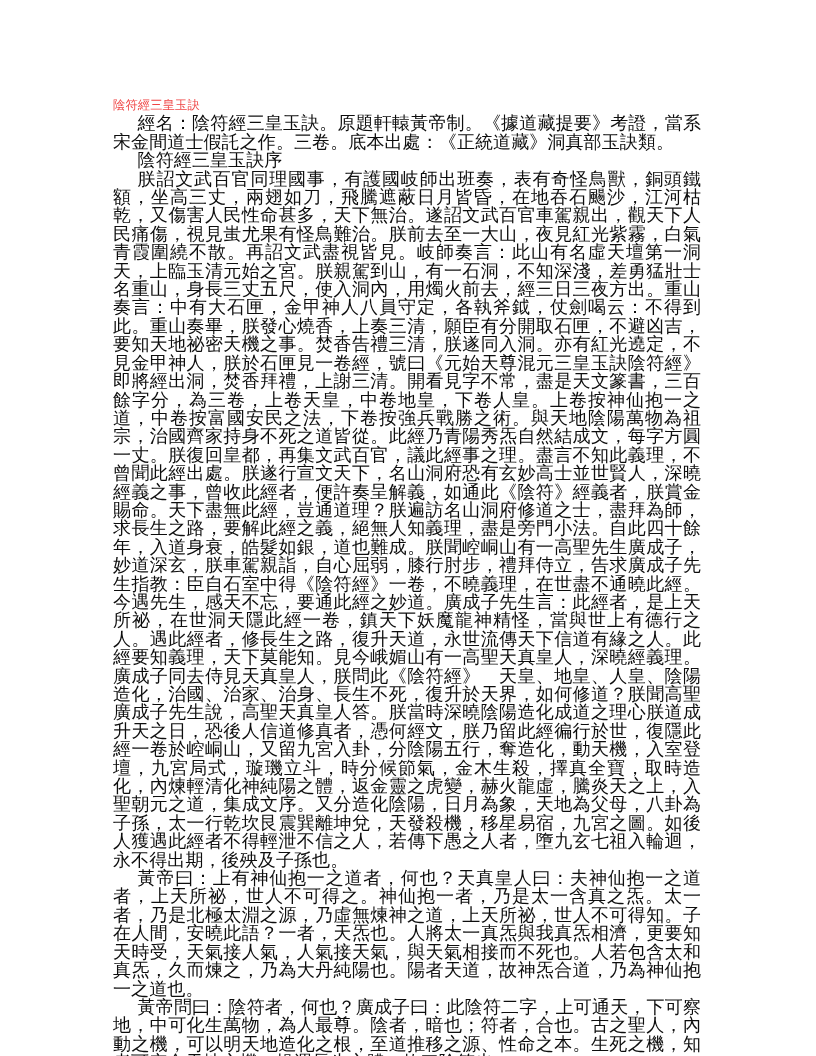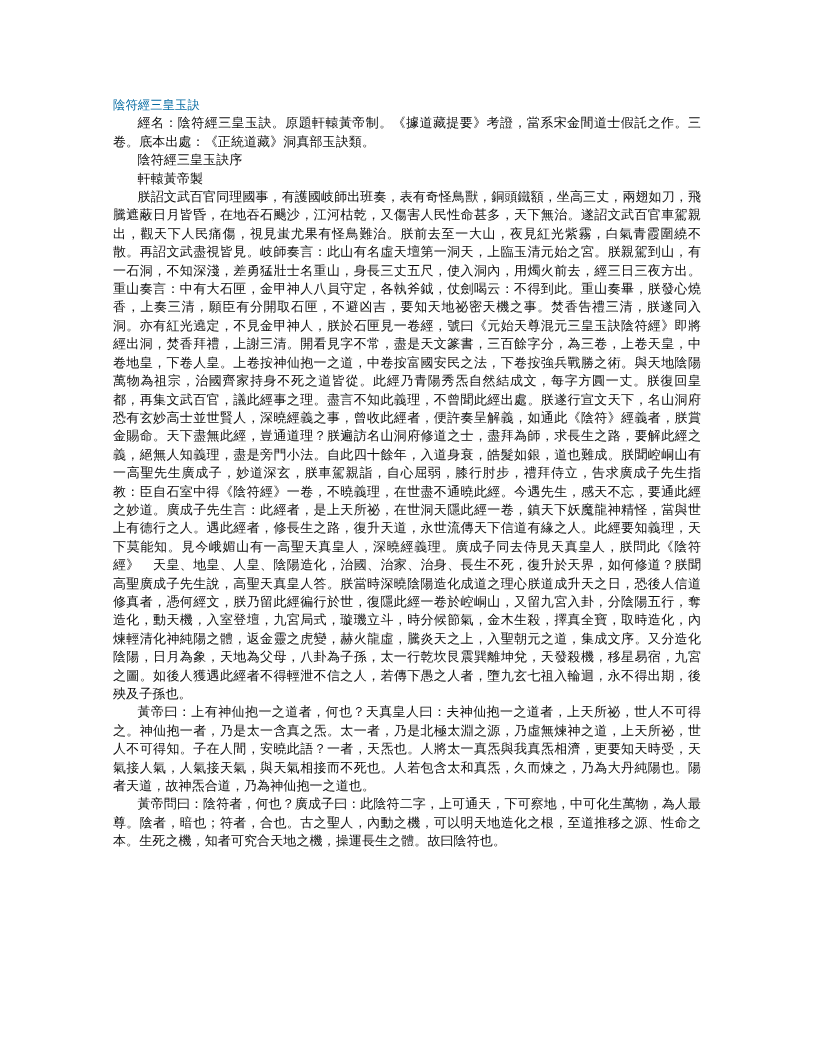--- a/index.html
+++ b/index.html
@@ -27,29 +27,29 @@
   .text-column {
     position: absolute;
     left: 113px;
     top: 96px;
     width: 588px;
   }
 
   .doc-title {
     font-size: 12.3px;
     line-height: 18.4px;
-    color: #0369a1;
+    color: #ef4444;
     text-align: left;
     letter-spacing: 0.1px;
     white-space: pre-wrap;
     word-break: break-all;
   }
 
   .para {
-    font-size: 13px;
+    font-size: 18px;
     line-height: 18.4px;
     color: #0d0d0d;
     text-align: justify;
     text-align-last: left;
     text-justify: inter-character;
     letter-spacing: 0.1px;
     text-indent: 24.6px;
     margin: 0;
     word-break: break-all;
     white-space: pre-wrap;
@@ -64,21 +64,20 @@
 
 <div class="page">
   <div class="text-column">
 
     <div class="doc-title">陰符經三皇玉訣</div>
 
     <p class="para">經名：陰符經三皇玉訣。原題軒轅黃帝制。《據道藏提要》考證，當系宋金間道士假託之作。三卷。底本出處：《正統道藏》洞真部玉訣類。</p>
 
     <p class="para nojust">陰符經三皇玉訣序</p>
 
-    <p class="para nojust">軒轅黃帝製</p>
 
     <p class="para">朕詔文武百官同理國事，有護國岐師出班奏，表有奇怪鳥獸，銅頭鐵額，坐高三丈，兩翅如刀，飛騰遮蔽日月皆昏，在地吞石颺沙，江河枯乾，又傷害人民性命甚多，天下無治。遂詔文武百官車駕親出，觀天下人民痛傷，視見蚩尤果有怪鳥難治。朕前去至一大山，夜見紅光紫霧，白氣青霞圍繞不散。再詔文武盡視皆見。岐師奏言：此山有名虛天壇第一洞天，上臨玉清元始之宮。朕親駕到山，有一石洞，不知深淺，差勇猛壯士名重山，身長三丈五尺，使入洞內，用燭火前去，經三日三夜方出。重山奏言：中有大石匣，金甲神人八員守定，各執斧鉞，仗劍喝云：不得到此。重山奏畢，朕發心燒香，上奏三清，願臣有分開取石匣，不避凶吉，要知天地祕密天機之事。焚香告禮三清，朕遂同入洞。亦有紅光遶定，不見金甲神人，朕於石匣見一卷經，號曰《元始天尊混元三皇玉訣陰符經》即將經出洞，焚香拜禮，上謝三清。開看見字不常，盡是天文篆書，三百餘字分，為三卷，上卷天皇，中卷地皇，下卷人皇。上卷按神仙抱一之道，中卷按富國安民之法，下卷按強兵戰勝之術。與天地陰陽萬物為祖宗，治國齊家持身不死之道皆從。此經乃青陽秀炁自然結成文，每字方圓一丈。朕復回皇都，再集文武百官，議此經事之理。盡言不知此義理，不曾聞此經出處。朕遂行宣文天下，名山洞府恐有玄妙高士並世賢人，深曉經義之事，曾收此經者，便許奏呈解義，如通此《陰符》經義者，朕賞金賜命。天下盡無此經，豈通道理？朕遍訪名山洞府修道之士，盡拜為師，求長生之路，要解此經之義，絕無人知義理，盡是旁門小法。自此四十餘年，入道身衰，皓髮如銀，道也難成。朕聞崆峒山有一高聖先生廣成子，妙道深玄，朕車駕親詣，自心屈弱，膝行肘步，禮拜侍立，告求廣成子先生指教：臣自石室中得《陰符經》一卷，不曉義理，在世盡不通曉此經。今遇先生，感天不忘，要通此經之妙道。廣成子先生言：此經者，是上天所祕，在世洞天隱此經一卷，鎮天下妖魔龍神精怪，當與世上有德行之人。遇此經者，修長生之路，復升天道，永世流傳天下信道有緣之人。此經要知義理，天下莫能知。見今峨媚山有一高聖天真皇人，深曉經義理。廣成子同去侍見天真皇人，朕問此《陰符經》　天皇、地皇、人皇、陰陽造化，治國、治家、治身、長生不死，復升於天界，如何修道？朕聞高聖廣成子先生說，高聖天真皇人答。朕當時深曉陰陽造化成道之理心朕道成升天之日，恐後人信道修真者，憑何經文，朕乃留此經徧行於世，復隱此經一卷於崆峒山，又留九宮入卦，分陰陽五行，奪造化，動天機，入室登壇，九宮局式，璇璣立斗，時分候節氣，金木生殺，擇真全寶，取時造化，內煉輕清化神純陽之體，返金靈之虎變，赫火龍虛，騰炎天之上，入聖朝元之道，集成文序。又分造化陰陽，日月為象，天地為父母，八卦為子孫，太一行乾坎艮震巽離坤兌，天發殺機，移星易宿，九宮之圖。如後人獲遇此經者不得輕泄不信之人，若傳下愚之人者，墮九玄七祖入輪迴，永不得出期，後殃及子孫也。</p>
 
     <p class="para">黃帝曰：上有神仙抱一之道者，何也？天真皇人曰：夫神仙抱一之道者，上天所祕，世人不可得之。神仙抱一者，乃是太一含真之炁。太一者，乃是北極太淵之源，乃虛無煉神之道，上天所祕，世人不可得知。子在人間，安曉此語？一者，天炁也。人將太一真炁與我真炁相濟，更要知天時受，天氣接人氣，人氣接天氣，與天氣相接而不死也。人若包含太和真炁，久而煉之，乃為大丹純陽也。陽者天道，故神炁合道，乃為神仙抱一之道也。</p>
 
     <p class="para">黃帝問曰：陰符者，何也？廣成子曰：此陰符二字，上可通天，下可察地，中可化生萬物，為人最尊。陰者，暗也；符者，合也。古之聖人，內動之機，可以明天地造化之根，至道推移之源、性命之本。生死之機，知者可究合天地之機，操運長生之體。故曰陰符也。</p>
 
 
 
   </div>

